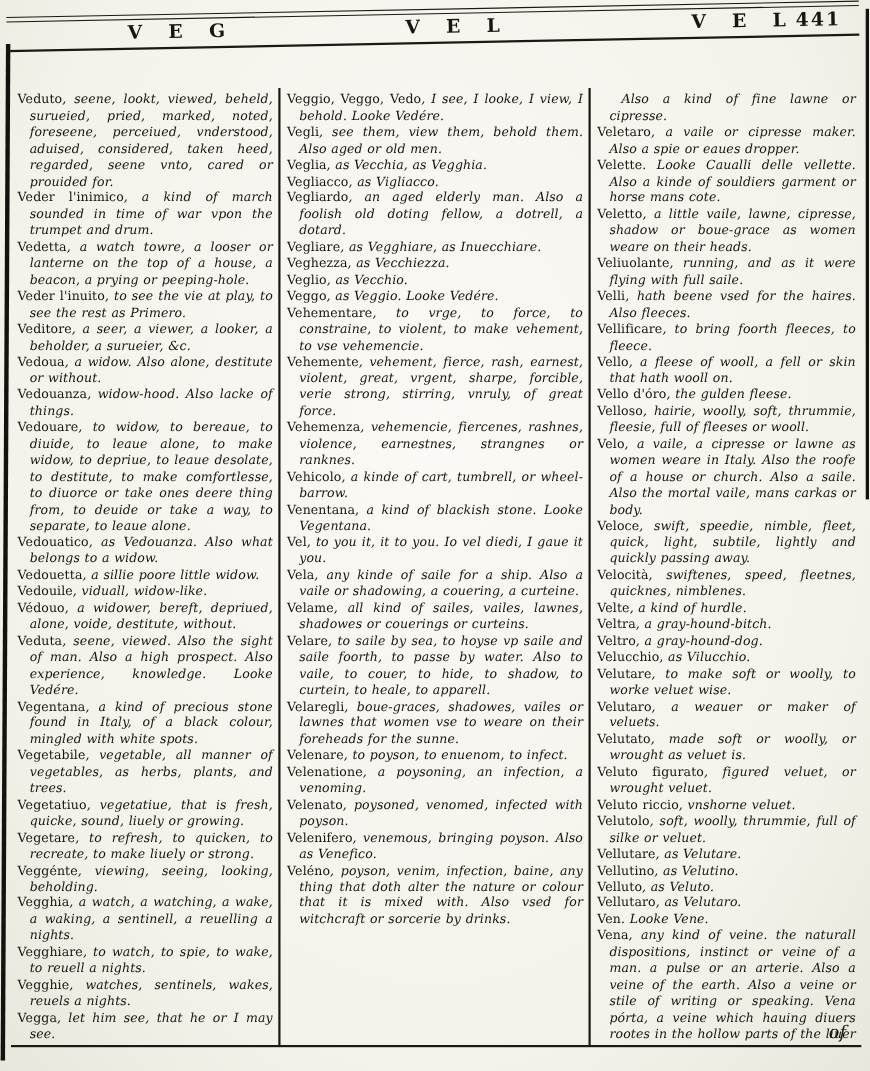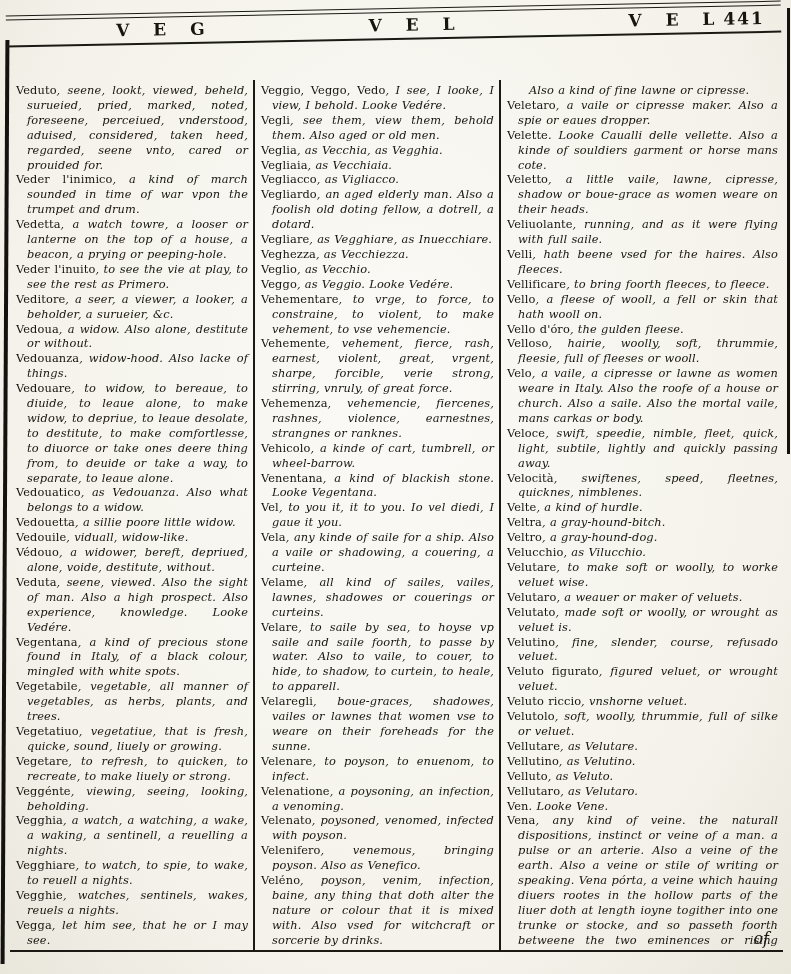--- a/index.html
+++ b/index.html
@@ -39,21 +39,21 @@
     border-bottom:2px solid #1b1914;
     overflow:hidden;
     margin-top:36px;
   }
   .col{
     overflow:hidden;
     padding:3px 5px 2px 6px;
     box-sizing:border-box;
   }
   .col1{width:243px;}
-  .col2{width:246px;border-left:2px solid #1b1914;}
+  .col2{width:282px;border-left:2px solid #1b1914;}
   .col3{flex:1;border-left:2px solid #1b1914;}
   .entry{
     margin:0;
     font-size:11.4px;
     line-height:14.9px;
     text-align:justify;
     text-indent:-11px;
     padding-left:11px;
     letter-spacing:0.1px;
     word-spacing:0.5px;
@@ -108,21 +108,20 @@
         <p class="entry"><span class="head">Veggénte</span><span class="body">, viewing, seeing, looking, beholding.</span></p>
         <p class="entry"><span class="head">Vegghia</span><span class="body">, a watch, a watching, a wake, a waking, a sentinell, a reuelling a nights.</span></p>
         <p class="entry"><span class="head">Vegghiare</span><span class="body">, to watch, to spie, to wake, to reuell a nights.</span></p>
         <p class="entry"><span class="head">Vegghie</span><span class="body">, watches, sentinels, wakes, reuels a nights.</span></p>
         <p class="entry"><span class="head">Vegga</span><span class="body">, let him see, that he or I may see.</span></p>
       </div>
     <div class="col col2">
         <p class="entry"><span class="head">Veggio, Veggo, Vedo</span><span class="body">, I see, I looke, I view, I behold. Looke Vedére.</span></p>
         <p class="entry"><span class="head">Vegli</span><span class="body">, see them, view them, behold them. Also aged or old men.</span></p>
         <p class="entry"><span class="head">Veglia</span><span class="body">, as Vecchia, as Vegghia.</span></p>
-        <p class="entry"><span class="head">Vegliaia</span><span class="body">, as Vecchiaia.</span></p>
         <p class="entry"><span class="head">Vegliacco</span><span class="body">, as Vigliacco.</span></p>
         <p class="entry"><span class="head">Vegliardo</span><span class="body">, an aged elderly man. Also a foolish old doting fellow, a dotrell, a dotard.</span></p>
         <p class="entry"><span class="head">Vegliare</span><span class="body">, as Vegghiare, as Inuecchiare.</span></p>
         <p class="entry"><span class="head">Veghezza</span><span class="body">, as Vecchiezza.</span></p>
         <p class="entry"><span class="head">Veglio</span><span class="body">, as Vecchio.</span></p>
         <p class="entry"><span class="head">Veggo</span><span class="body">, as Veggio. Looke Vedére.</span></p>
         <p class="entry"><span class="head">Vehementare</span><span class="body">, to vrge, to force, to constraine, to violent, to make vehement, to vse vehemencie.</span></p>
         <p class="entry"><span class="head">Vehemente</span><span class="body">, vehement, fierce, rash, earnest, violent, great, vrgent, sharpe, forcible, verie strong, stirring, vnruly, of great force.</span></p>
         <p class="entry"><span class="head">Vehemenza</span><span class="body">, vehemencie, fiercenes, rashnes, violence, earnestnes, strangnes or ranknes.</span></p>
         <p class="entry"><span class="head">Vehicolo</span><span class="body">, a kinde of cart, tumbrell, or wheel-barrow.</span></p>
@@ -152,21 +151,20 @@
         <p class="entry"><span class="head">Velo</span><span class="body">, a vaile, a cipresse or lawne as women weare in Italy. Also the roofe of a house or church. Also a saile. Also the mortal vaile, mans carkas or body.</span></p>
         <p class="entry"><span class="head">Veloce</span><span class="body">, swift, speedie, nimble, fleet, quick, light, subtile, lightly and quickly passing away.</span></p>
         <p class="entry"><span class="head">Velocità</span><span class="body">, swiftenes, speed, fleetnes, quicknes, nimblenes.</span></p>
         <p class="entry"><span class="head">Velte</span><span class="body">, a kind of hurdle.</span></p>
         <p class="entry"><span class="head">Veltra</span><span class="body">, a gray-hound-bitch.</span></p>
         <p class="entry"><span class="head">Veltro</span><span class="body">, a gray-hound-dog.</span></p>
         <p class="entry"><span class="head">Velucchio</span><span class="body">, as Vilucchio.</span></p>
         <p class="entry"><span class="head">Velutare</span><span class="body">, to make soft or woolly, to worke veluet wise.</span></p>
         <p class="entry"><span class="head">Velutaro</span><span class="body">, a weauer or maker of veluets.</span></p>
         <p class="entry"><span class="head">Velutato</span><span class="body">, made soft or woolly, or wrought as veluet is.</span></p>
-        <p class="entry"><span class="head">Velutino</span><span class="body">, fine, slender, course, refusado veluet.</span></p>
         <p class="entry"><span class="head">Veluto figurato</span><span class="body">, figured veluet, or wrought veluet.</span></p>
         <p class="entry"><span class="head">Veluto riccio</span><span class="body">, vnshorne veluet.</span></p>
         <p class="entry"><span class="head">Velutolo</span><span class="body">, soft, woolly, thrummie, full of silke or veluet.</span></p>
         <p class="entry"><span class="head">Vellutare</span><span class="body">, as Velutare.</span></p>
         <p class="entry"><span class="head">Vellutino</span><span class="body">, as Velutino.</span></p>
         <p class="entry"><span class="head">Velluto</span><span class="body">, as Veluto.</span></p>
         <p class="entry"><span class="head">Vellutaro</span><span class="body">, as Velutaro.</span></p>
         <p class="entry"><span class="head">Ven</span><span class="body">. Looke Vene.</span></p>
         <p class="entry"><span class="head">Vena</span><span class="body">, any kind of veine. the naturall dispositions, instinct or veine of a man. a pulse or an arterie. Also a veine of the earth. Also a veine or stile of writing or speaking. Vena pórta, a veine which hauing diuers rootes in the hollow parts of the liuer doth at length ioyne togither into one trunke or stocke, and so passeth foorth betweene the two eminences or rising parts of the liuer into the bladder</span></p>
       </div>

